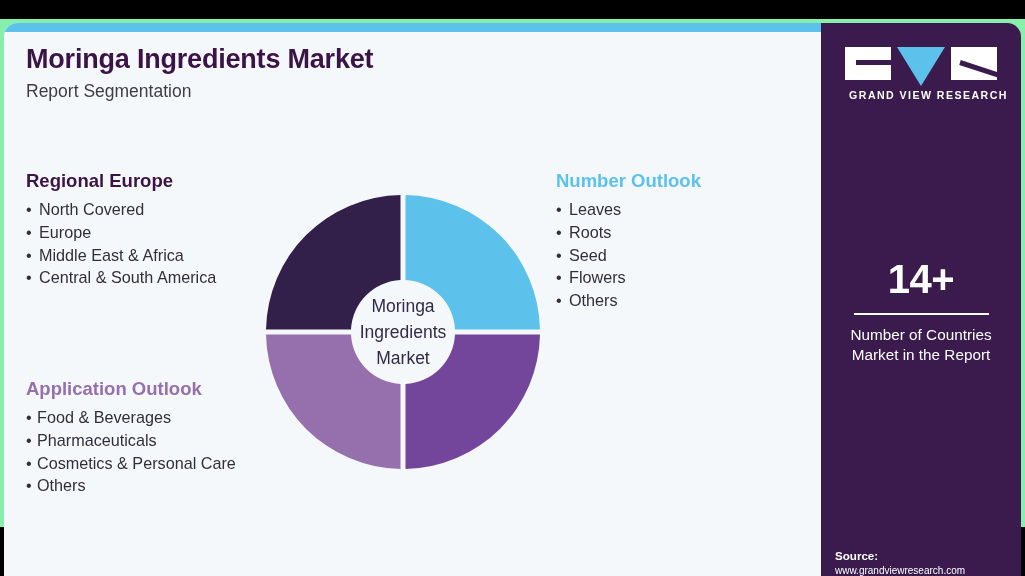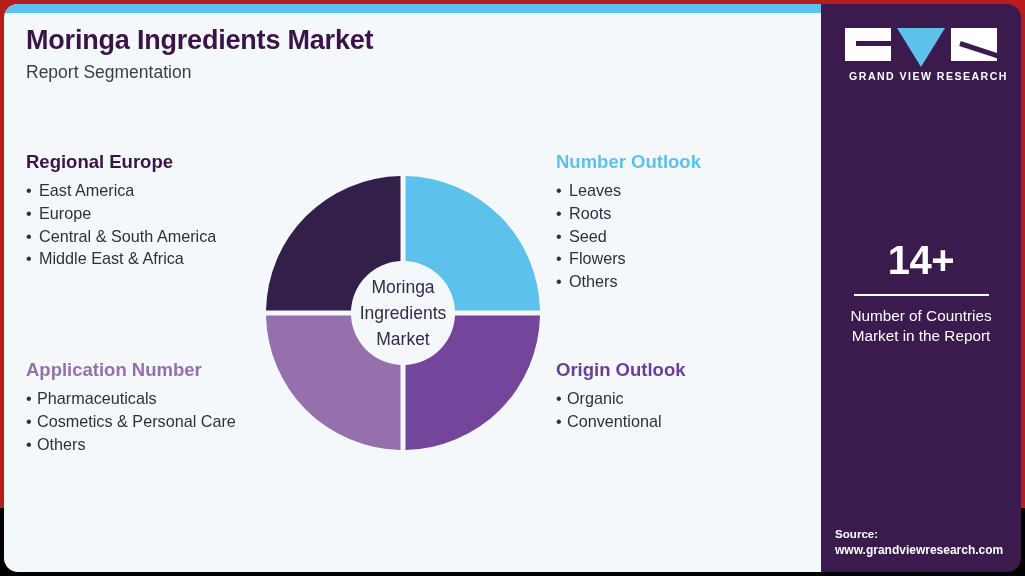--- a/index.html
+++ b/index.html
@@ -11,22 +11,23 @@
     width: 1025px;
     height: 576px;
     overflow: hidden;
     font-family: "Liberation Sans", sans-serif;
   }
 
   .infographic {
     position: relative;
     width: 1025px;
     height: 508px;
-    background: #b91c1c;
+    background: #86efac;
     box-sizing: border-box;
+    margin-top: 19px;
   }
 
   
   .main-panel {
     position: absolute;
     left: 4px;
     top: 4px;
     width: 817px;
     height: 568px;
     background: #f4f8fb;
@@ -235,76 +236,69 @@
     bottom: 14px;
     width: 186px;
     color: #ffffff;
   }
   .source-title {
     font-size: 11.6px;
     font-weight: bold;
     line-height: 1.35;
   }
   .source-url {
-    font-size: 12px;
+    font-size: 10px;
     line-height: 1.35;
-    font-weight: bold;
   }
 </style>
 </head>
 <body>
 
 <div class="infographic">
 
   <div class="main-panel">
 
     <div class="accent-bar"></div>
 
     <div class="title-block">
       <h1 class="report-title">Moringa Ingredients Market</h1>
       <p class="report-subtitle">Report Segmentation</p>
     </div>
 
     <div class="outlook outlook-regional">
       <div class="outlook-heading">Regional Europe</div>
       <ul class="outlook-list">
-        <li><span class="bullet">•</span><span>East America</span></li>
+        <li><span class="bullet">•</span><span>North Covered</span></li>
         <li><span class="bullet">•</span><span>Europe</span></li>
+        <li><span class="bullet">•</span><span>Middle East &amp; Africa</span></li>
         <li><span class="bullet">•</span><span>Central &amp; South America</span></li>
-        <li><span class="bullet">•</span><span>Middle East &amp; Africa</span></li>
       </ul>
     </div>
 
     <div class="outlook outlook-application">
-      <div class="outlook-heading">Application Number</div>
+      <div class="outlook-heading">Application Outlook</div>
       <ul class="outlook-list">
+        <li><span class="bullet">•</span><span>Food &amp; Beverages</span></li>
         <li><span class="bullet">•</span><span>Pharmaceuticals</span></li>
         <li><span class="bullet">•</span><span>Cosmetics &amp; Personal Care</span></li>
         <li><span class="bullet">•</span><span>Others</span></li>
       </ul>
     </div>
 
     <div class="outlook outlook-source">
       <div class="outlook-heading">Number Outlook</div>
       <ul class="outlook-list">
         <li><span class="bullet">•</span><span>Leaves</span></li>
         <li><span class="bullet">•</span><span>Roots</span></li>
         <li><span class="bullet">•</span><span>Seed</span></li>
         <li><span class="bullet">•</span><span>Flowers</span></li>
         <li><span class="bullet">•</span><span>Others</span></li>
       </ul>
     </div>
 
-    <div class="outlook outlook-origin">
-      <div class="outlook-heading">Origin Outlook</div>
-      <ul class="outlook-list">
-        <li><span class="bullet">•</span><span>Organic</span></li>
-        <li><span class="bullet">•</span><span>Conventional</span></li>
-      </ul>
-    </div>
 
     <div class="donut-wrap">
       <svg width="280" height="284" viewBox="0 0 280 284">
         <g transform="translate(140,142)">
 
           <path d="M 2.5 -137 A 137 137 0 0 1 137 -2.5 L 52 -2.5 A 52 52 0 0 0 2.5 -52 Z" fill="#5cc2ec"></path>
 
           <path d="M 137 2.5 A 137 137 0 0 1 2.5 137 L 2.5 52 A 52 52 0 0 0 52 2.5 Z" fill="#74469b"></path>
 
           <path d="M -2.5 137 A 137 137 0 0 1 -137 2.5 L -52 2.5 A 52 52 0 0 0 -2.5 52 Z" fill="#9670ac"></path>

